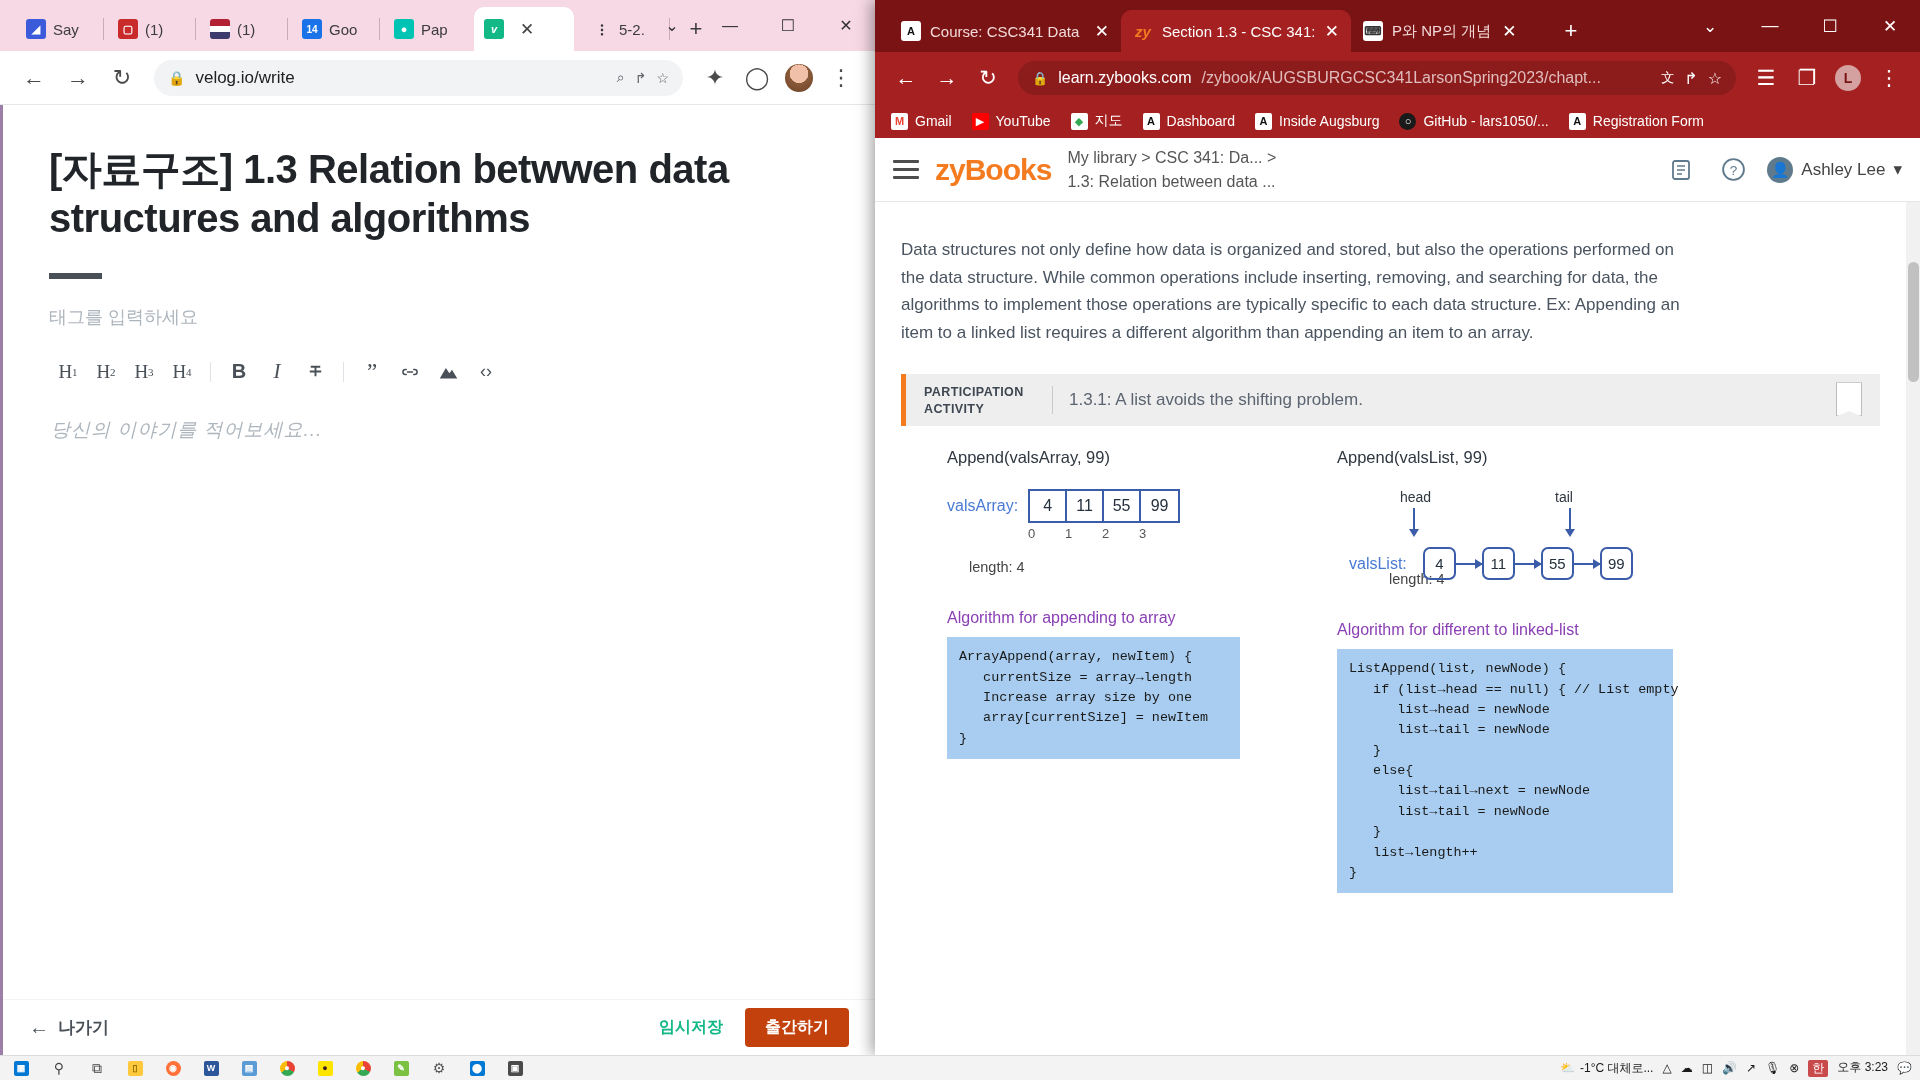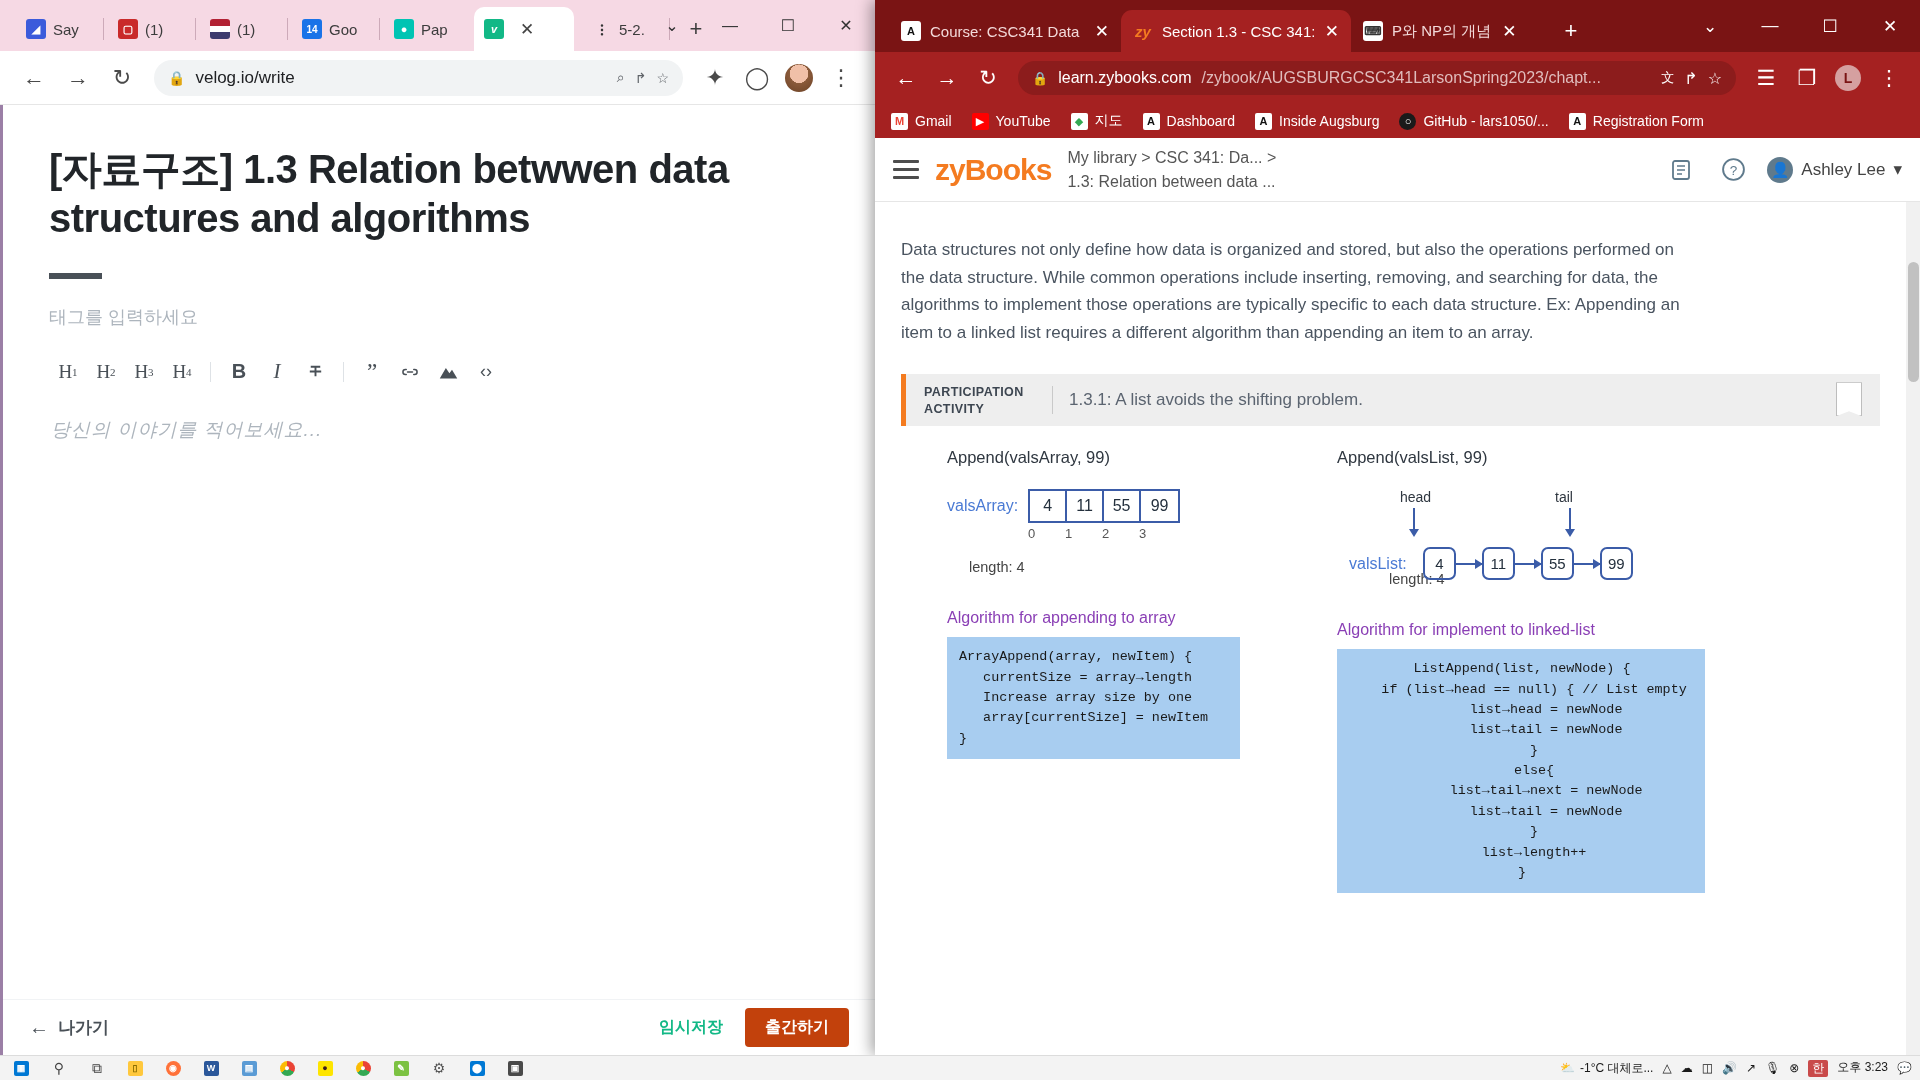--- a/index.html
+++ b/index.html
@@ -511,22 +511,22 @@
                 <span class="node">11</span>
                 <span class="ll-arrow"></span>
                 <span class="node">55</span>
                 <span class="ll-arrow"></span>
                 <span class="node">99</span>
               </span>
             </div>
           </div>
 
           <div class="len-row" style="margin-left:52px;margin-top:10px;">length: 4</div>
-          <div class="algo-title">Algorithm for implement to linked-list</div>
-          <div class="code" style="width:368px;text-align:center;">ListAppend(list, newNode) {
+          <div class="algo-title">Algorithm for different to linked-list</div>
+          <div class="code" style="width:336px;">ListAppend(list, newNode) {
    if (list→head == null) { // List empty
       list→head = newNode
       list→tail = newNode
    }
    else{
       list→tail→next = newNode
       list→tail = newNode
    }
    list→length++
 }</div>

